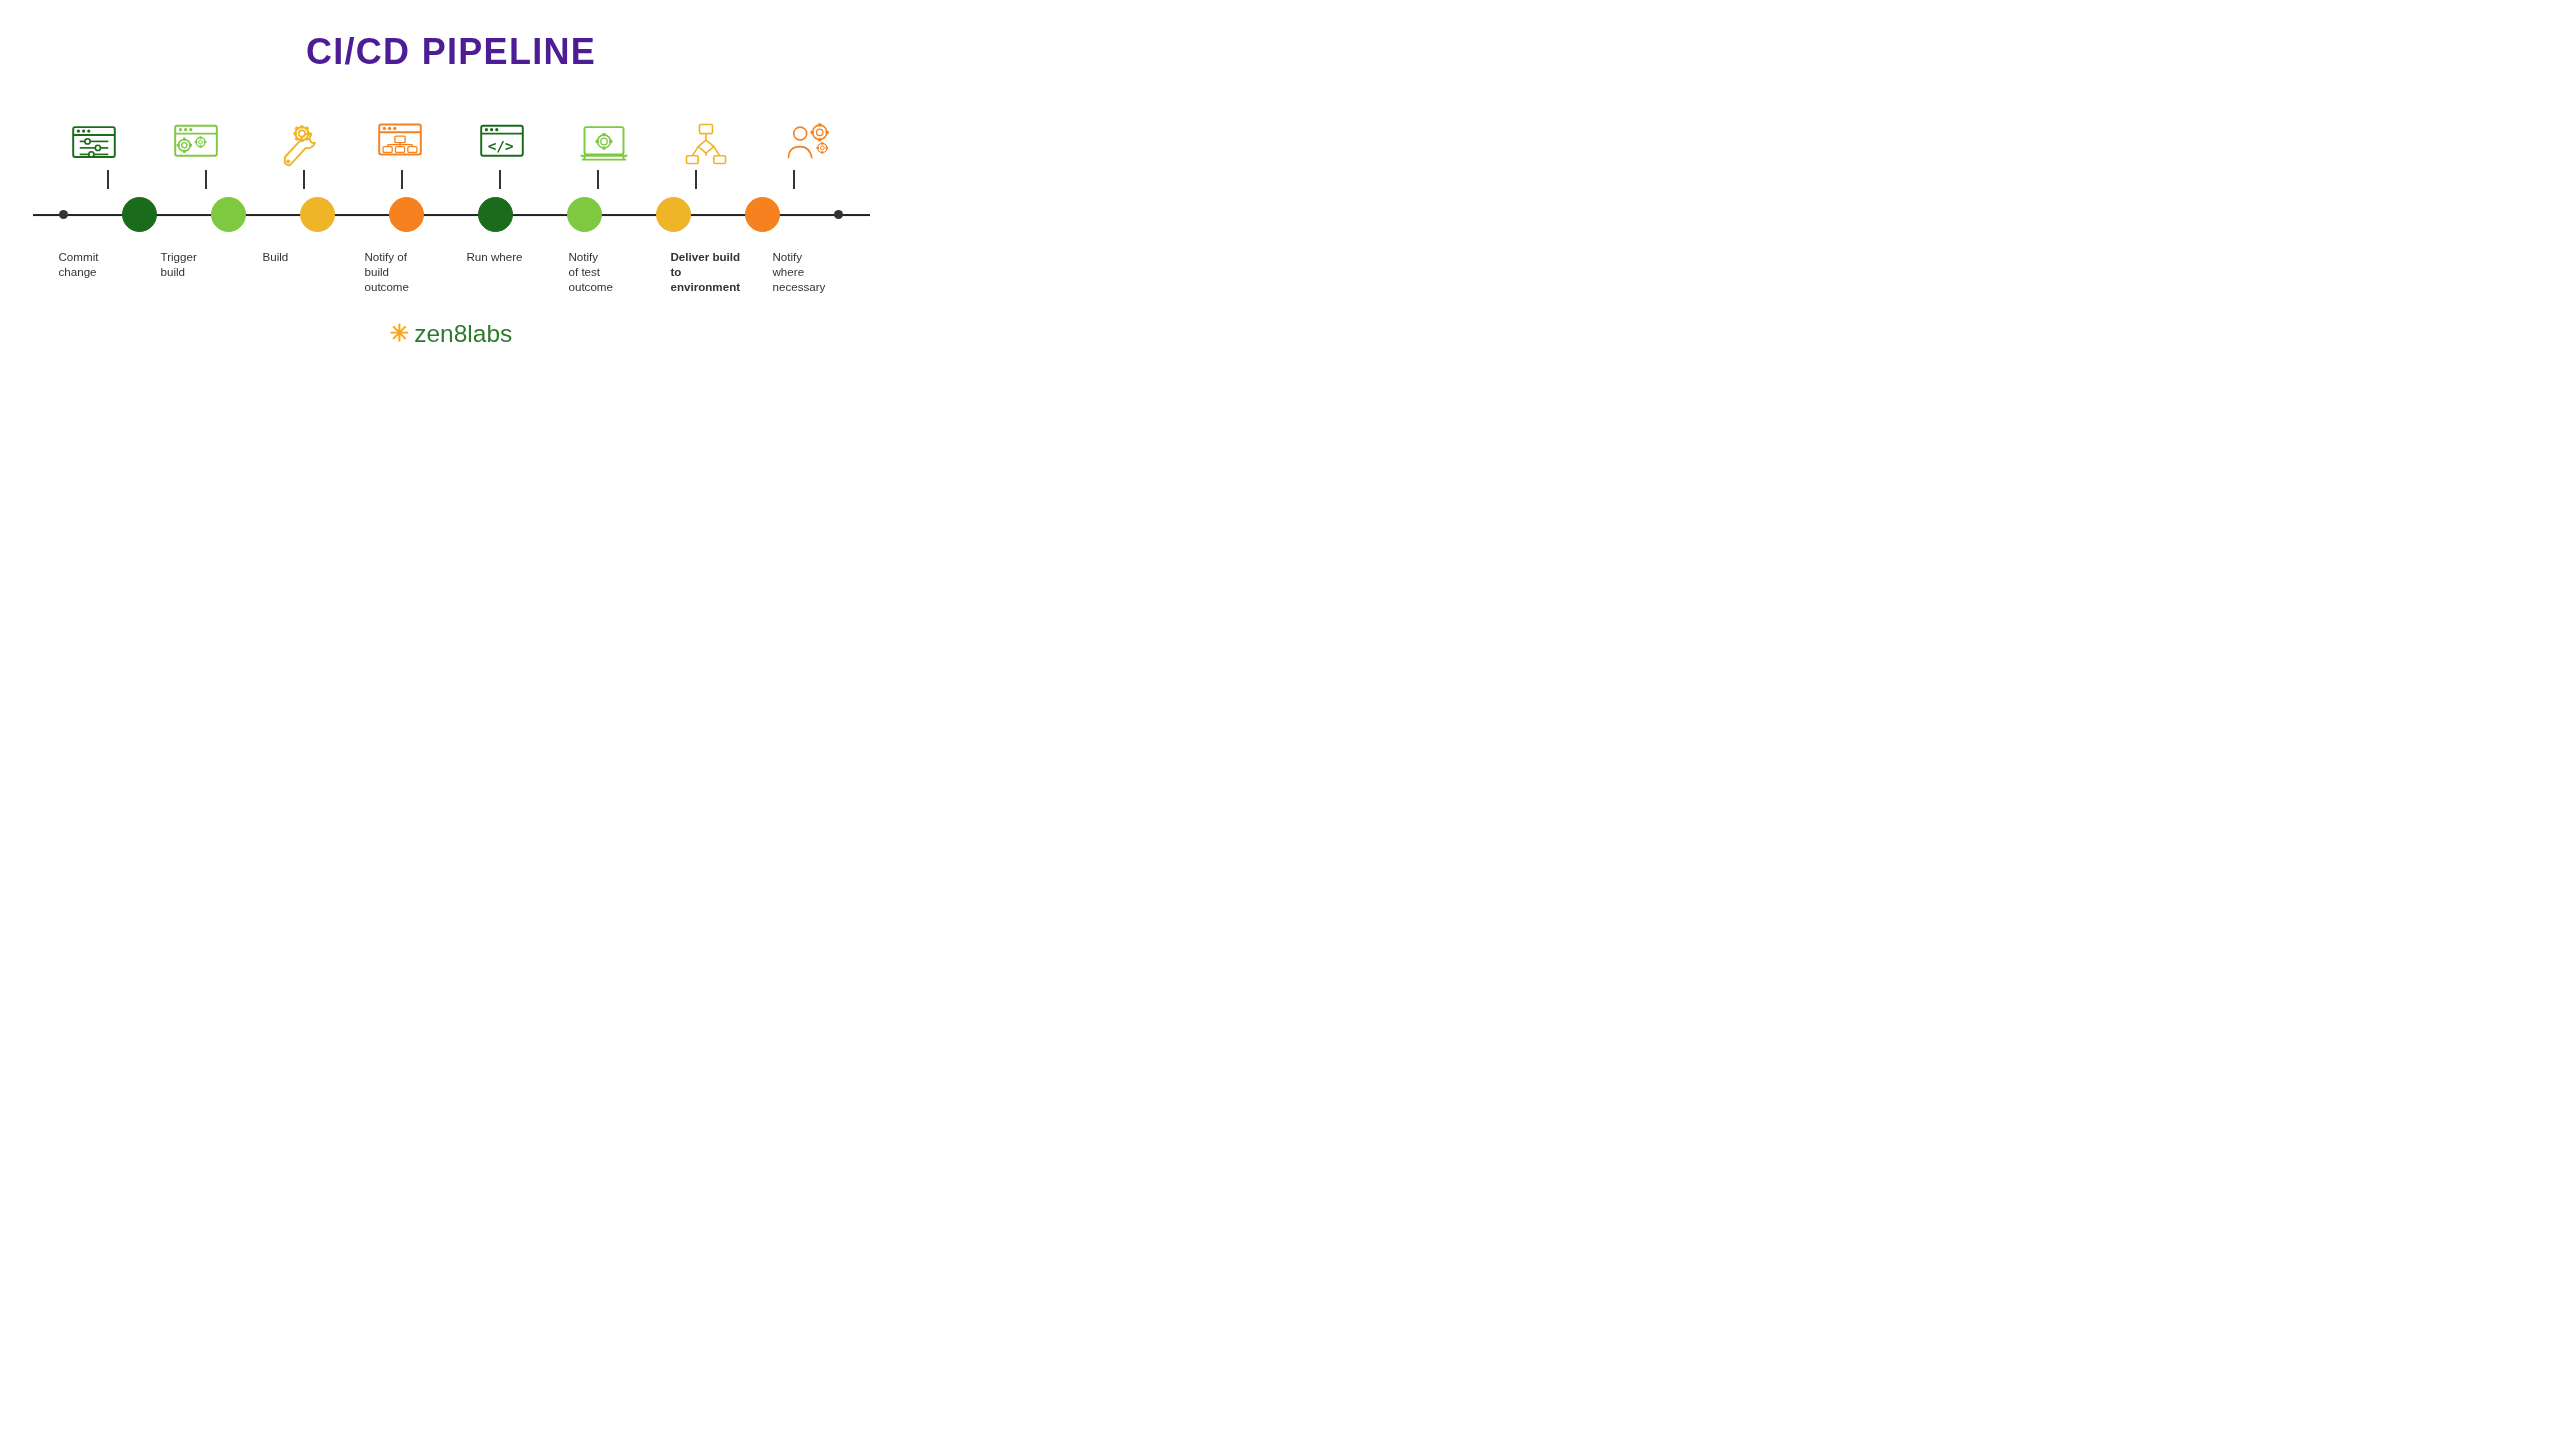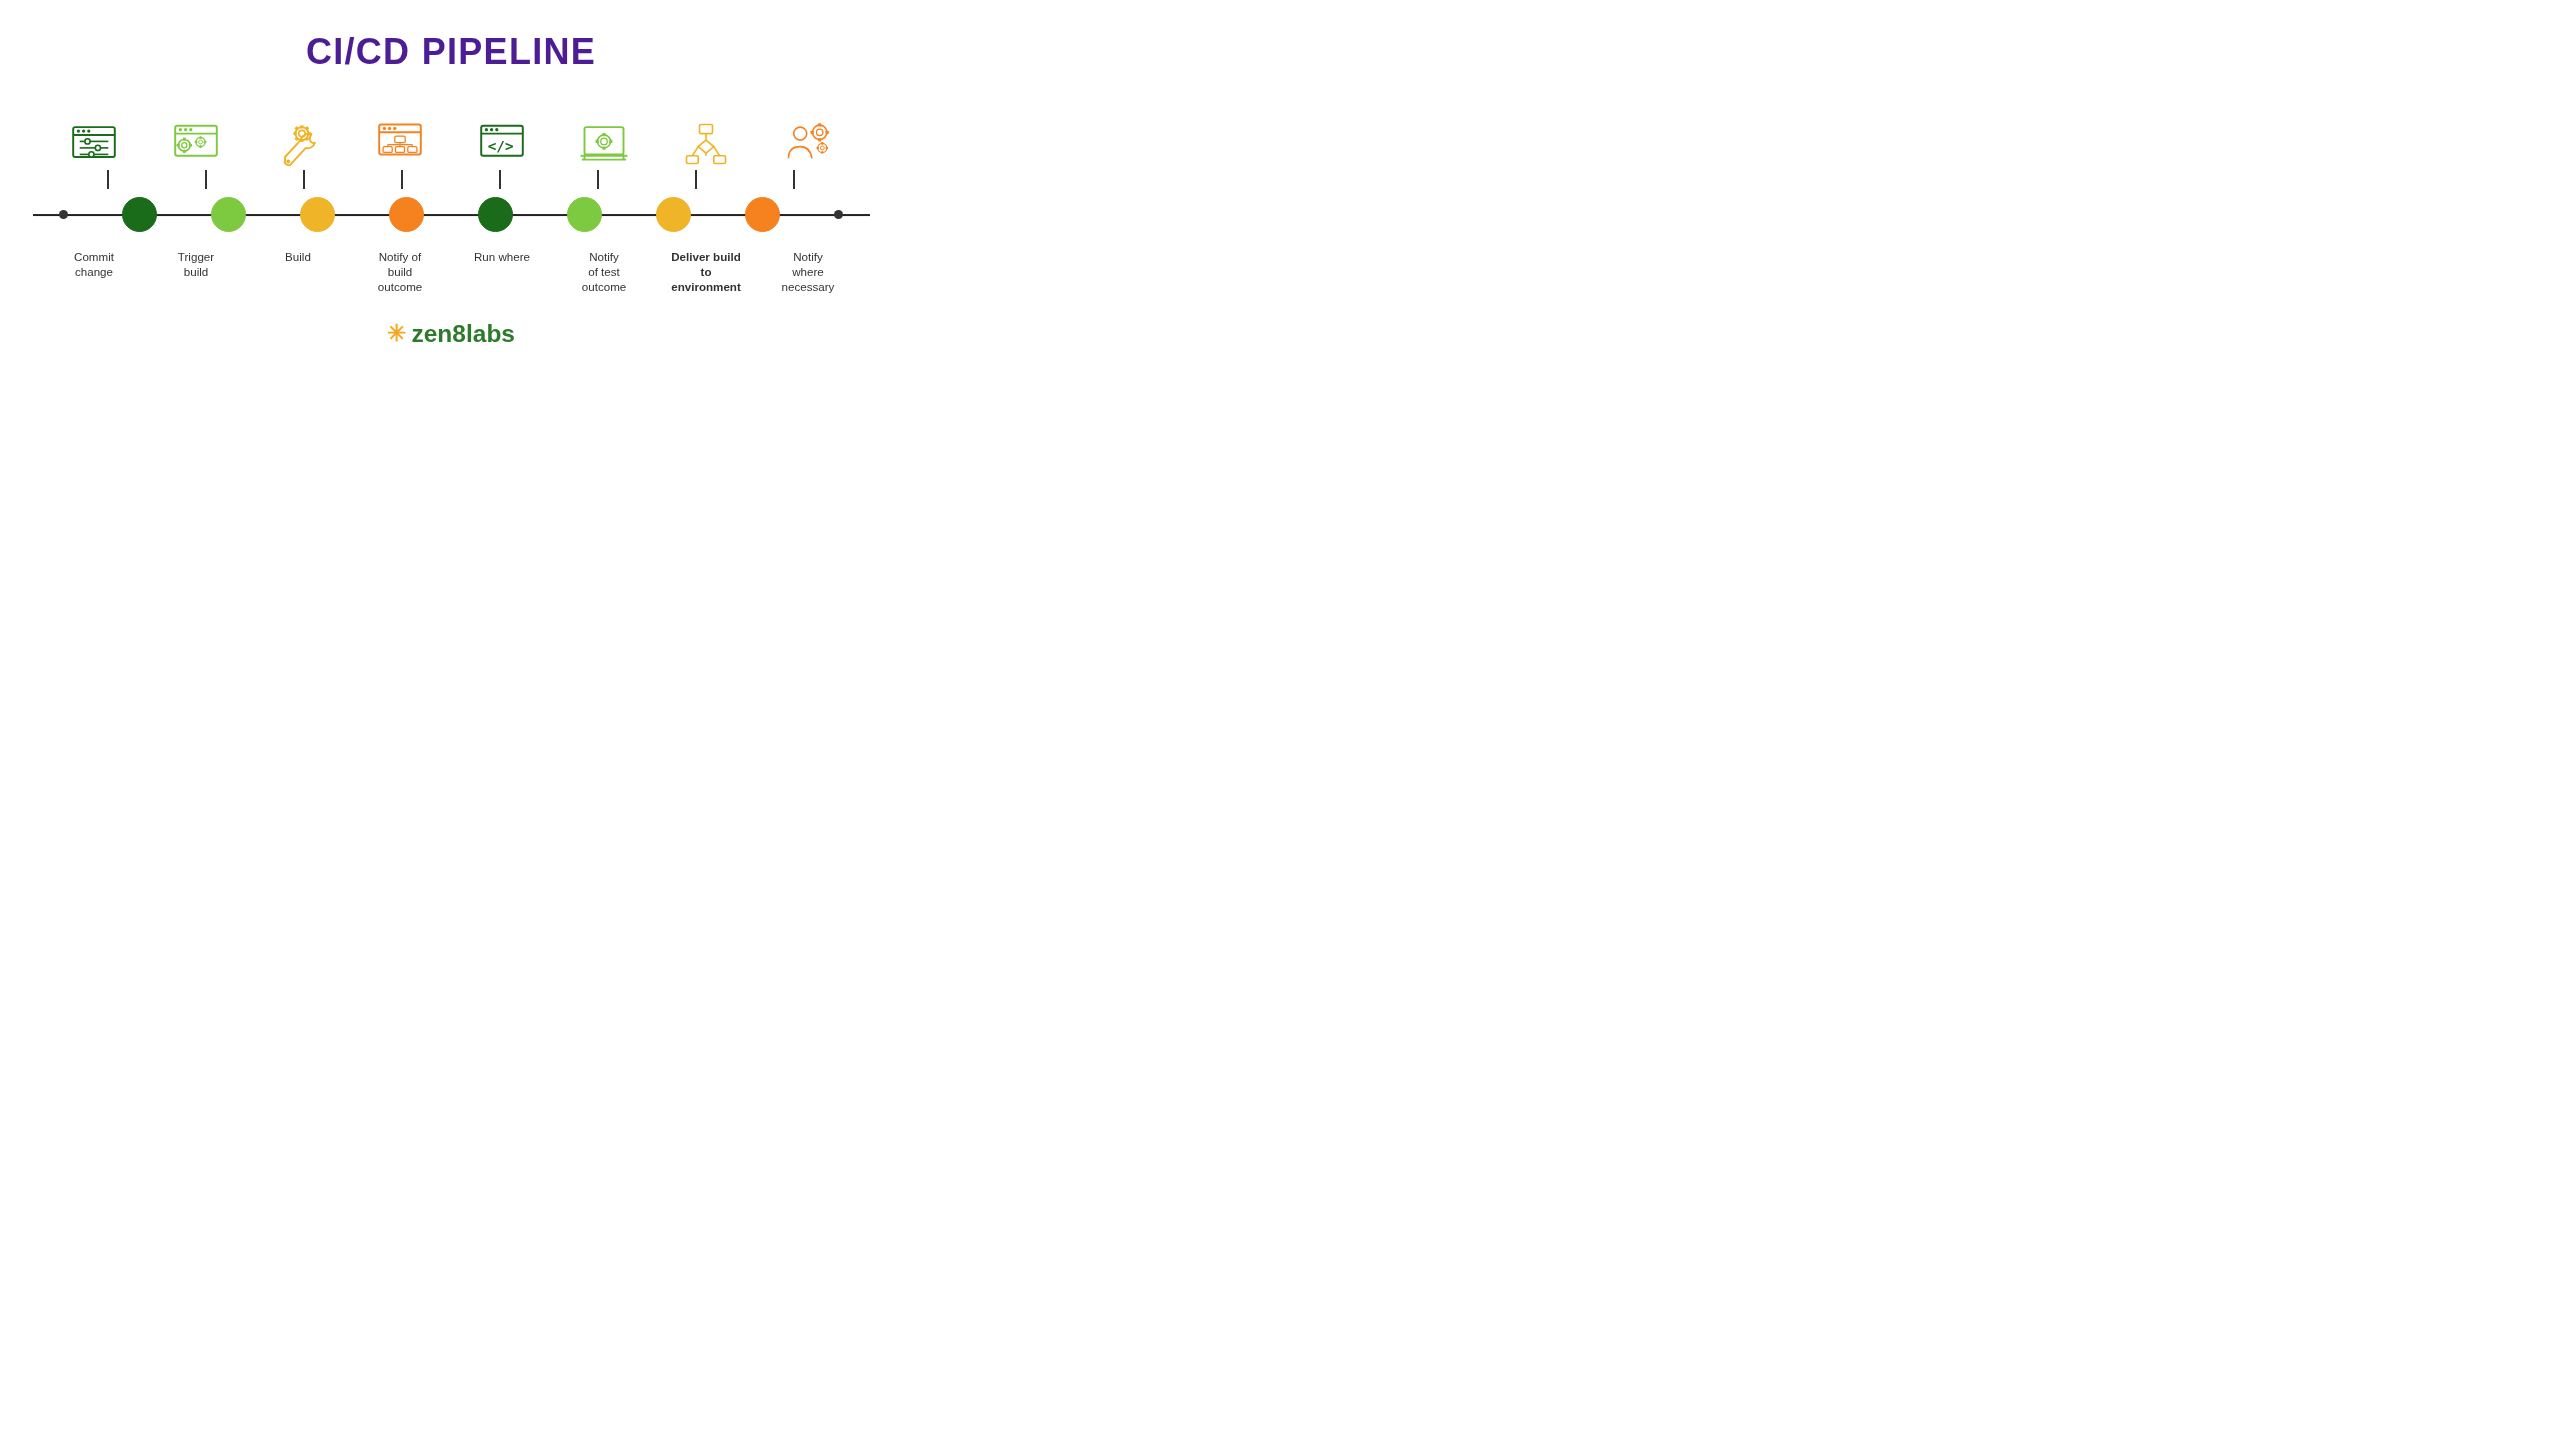--- a/index.html
+++ b/index.html
@@ -104,21 +104,20 @@
     .labels-row {
       display: flex;
       width: 837px;
       justify-content: space-between;
       padding: 0 26px;
       margin-top: 7.7px;
     }
 
     .label-item {
       width: 71px;
-      text-align: center;
       font-size: 11.6px;
       color: #333;
       line-height: 1.3;
       font-weight: 400;
     }
 
     
     .brand-footer {
       display: flex;
       align-items: center;
@@ -127,21 +126,21 @@
     }
 
     .brand-asterisk {
       color: #f5a623;
       font-size: 23px;
       font-weight: 900;
     }
 
     .brand-text {
       font-size: 24.5px;
-      font-weight: 700;
+      font-weight: 400;
       color: #2d7a2d;
     }
   </style>
 </head>
 <body>
 
 <h1 class="page-title">CI/CD PIPELINE</h1>
 
 <div class="pipeline-container">
 

